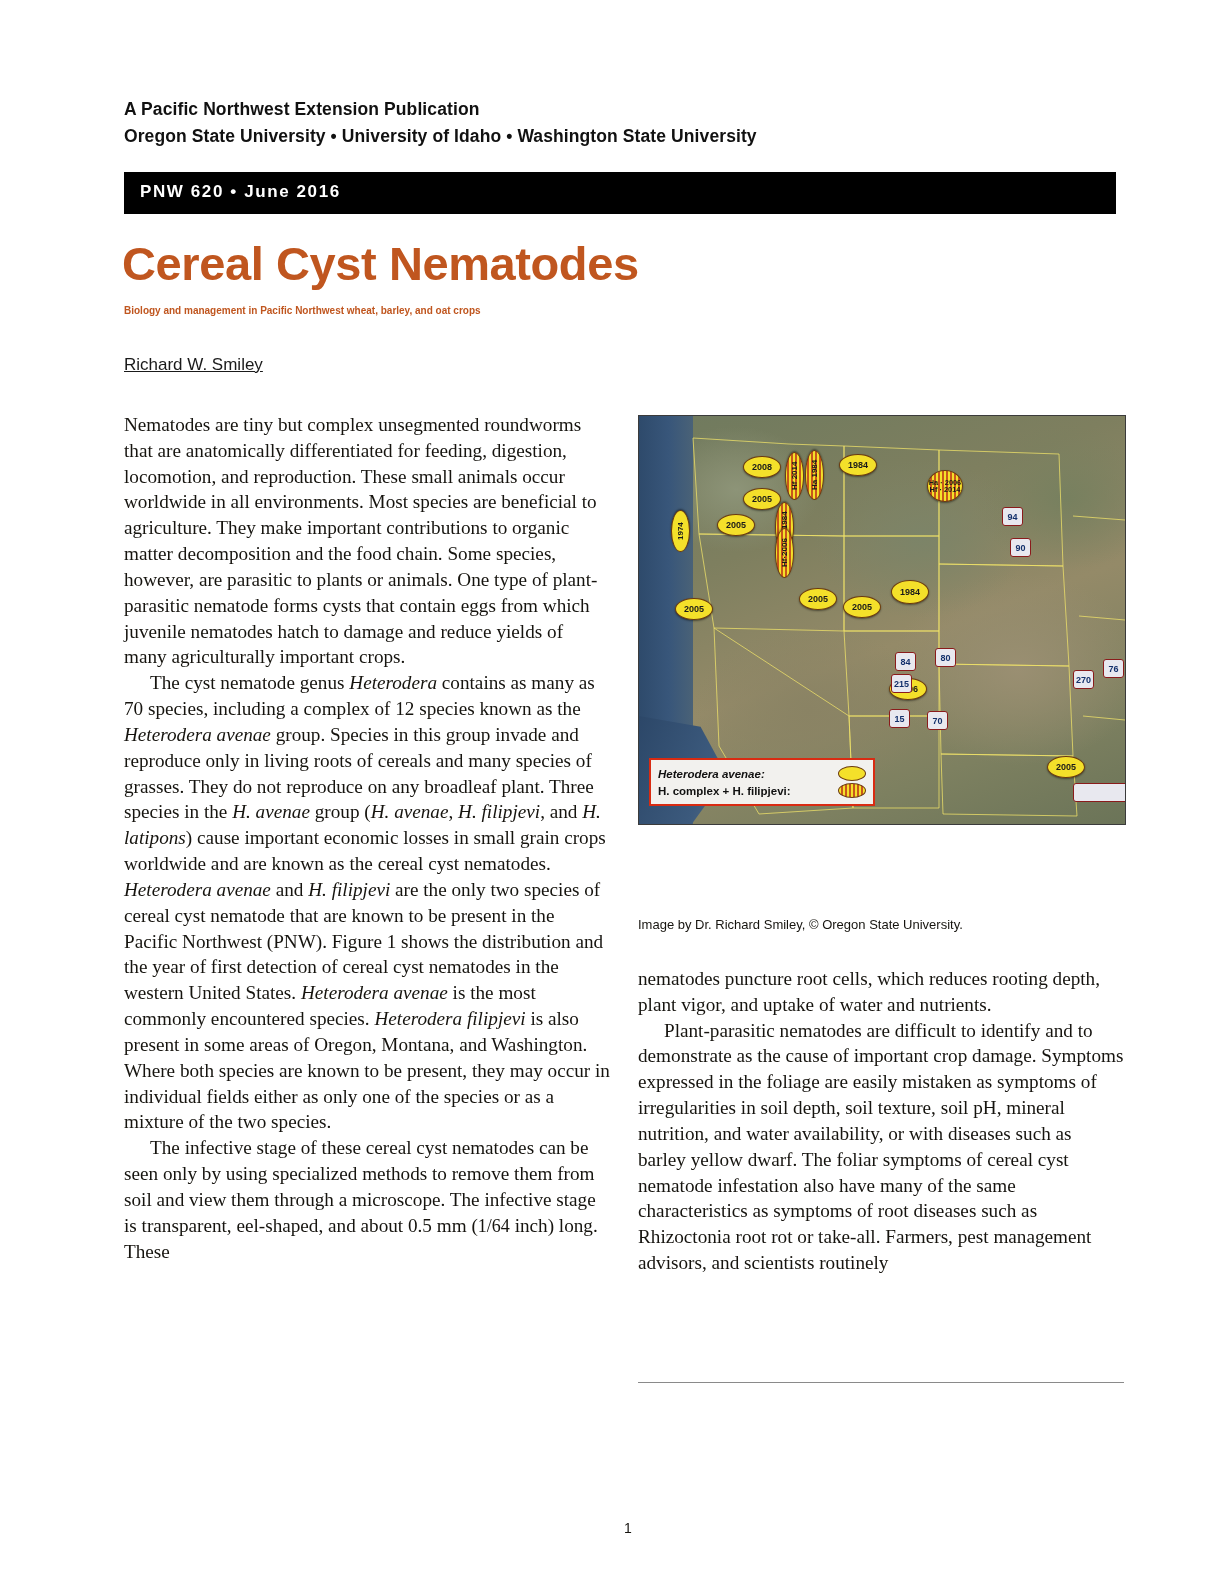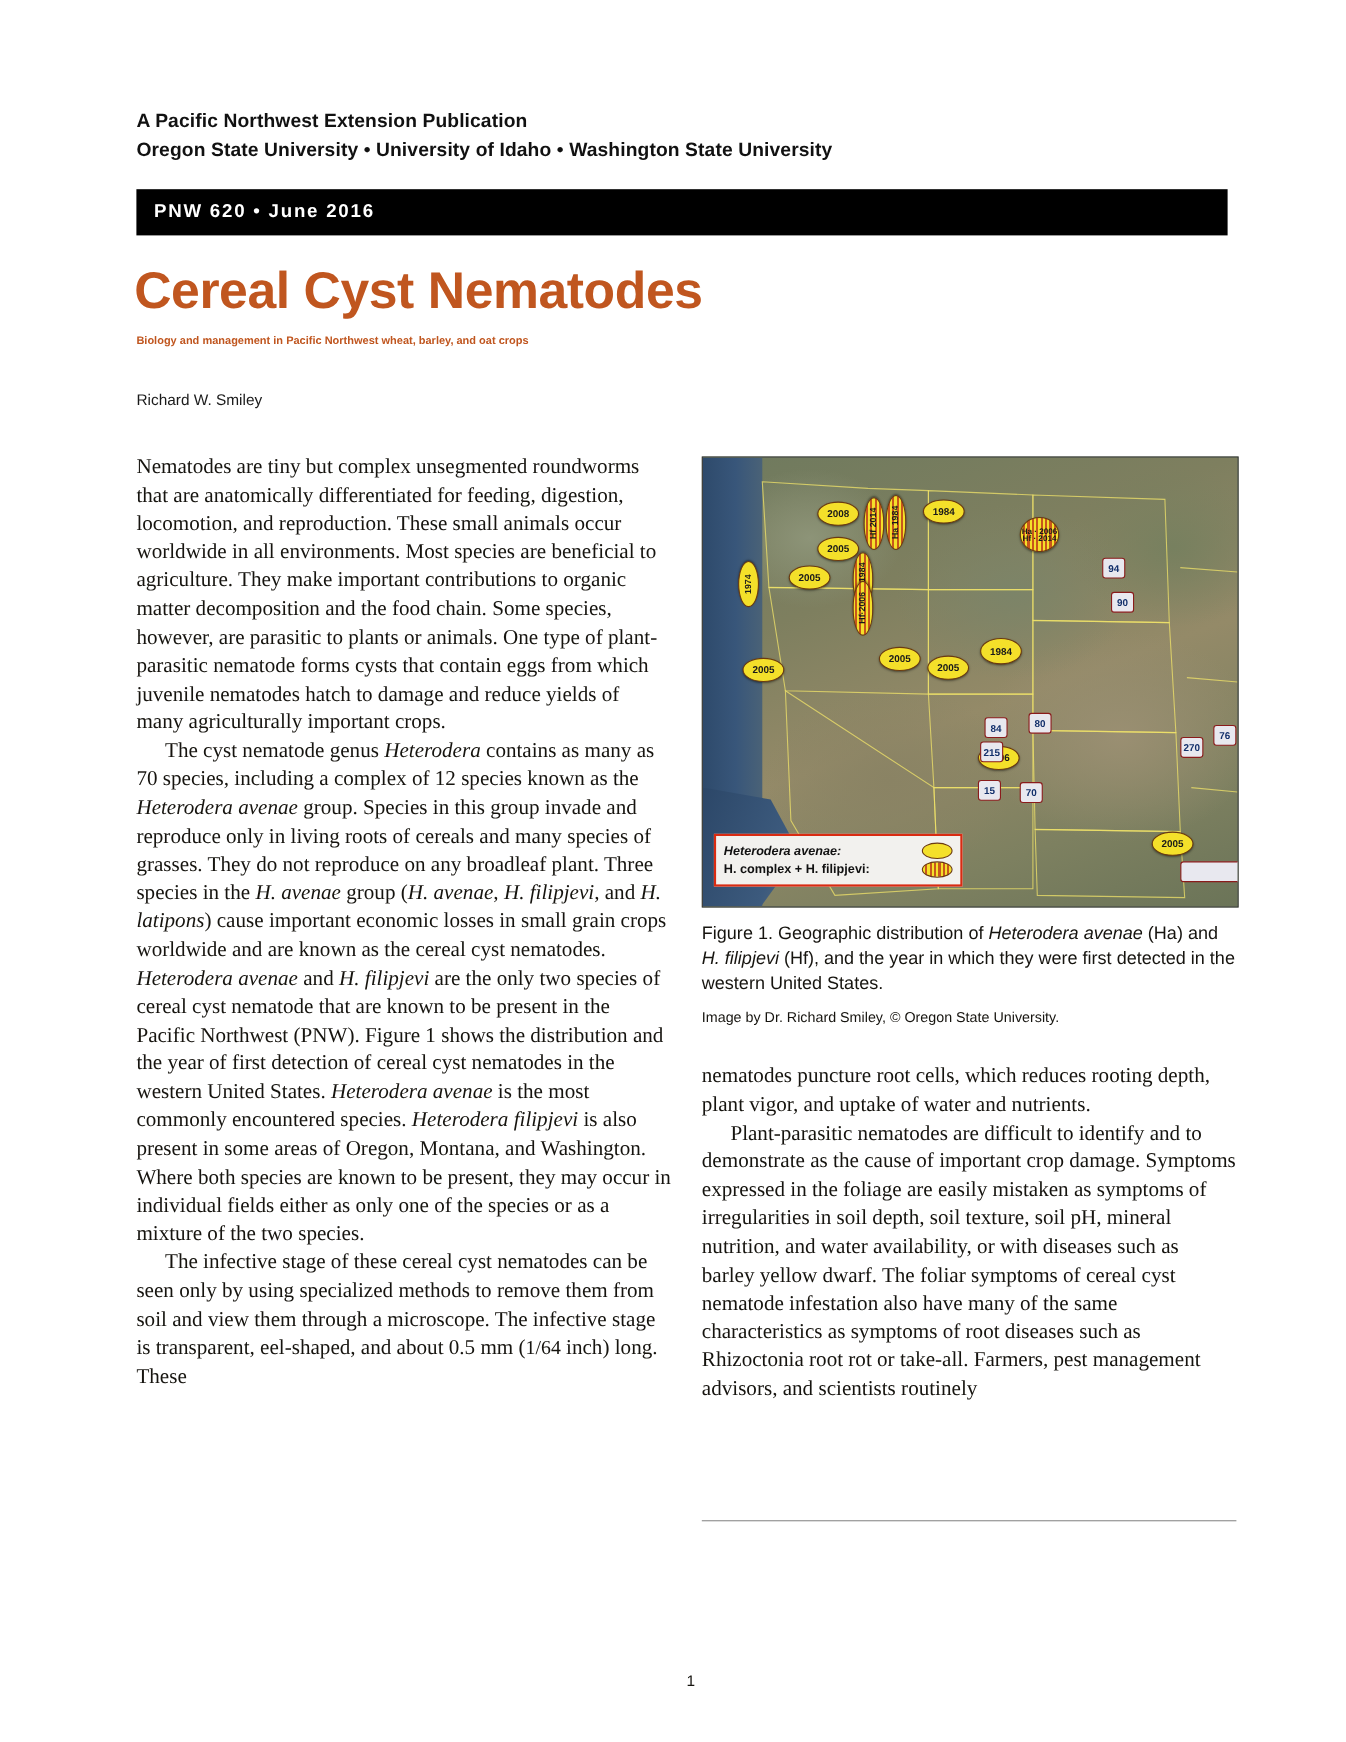--- a/index.html
+++ b/index.html
@@ -73,22 +73,23 @@
     font-family: "Liberation Sans", sans-serif;
     font-weight: bold;
     font-size: 10px;
     color: #c0561f;
   }
   .doc-author {
     position: absolute;
     left: 108px;
     top: 355px;
     font-family: "Liberation Sans", sans-serif;
-    font-size: 14px;
+    font-size: 17px;
     color: #1a1a1a;
+    text-decoration: underline;
   }
 
   
   .col-left {
     position: absolute;
     left: 108px;
     top: 412px;
     width: 486px;
     font-size: 19.2px;
     line-height: 1.345;
@@ -372,23 +373,20 @@
           <span class="legend-swatch"></span>
         </div>
         <div class="legend-row">
           <span style="font-weight:bold;">H. complex + H. filipjevi:</span>
           <span class="legend-swatch striped"></span>
         </div>
       </div>
     </div>
   </div>
 
-  <div class="fig-caption">
-    Figure 1. Geographic distribution of <em>Heterodera avenae</em> (Ha) and <em>H. filipjevi</em> (Hf), and the year in which they were first detected in the western United States.
-  </div>
   <div class="fig-credit">Image by Dr. Richard Smiley, © Oregon State University.</div>
 
   <div class="col-right-lower">
     <p>nematodes puncture root cells, which reduces rooting depth, plant vigor, and uptake of water and nutrients.</p>
     <p class="indent">Plant-parasitic nematodes are difficult to identify and to demonstrate as the cause of important crop damage. Symptoms expressed in the foliage are easily mistaken as symptoms of irregularities in soil depth, soil texture, soil pH, mineral nutrition, and water availability, or with diseases such as barley yellow dwarf. The foliar symptoms of cereal cyst nematode infestation also have many of the same characteristics as symptoms of root diseases such as Rhizoctonia root rot or take-all. Farmers, pest management advisors, and scientists routinely</p>
   </div>
 
   <div class="rule"></div>
   <div class="page-number">1</div>
 

